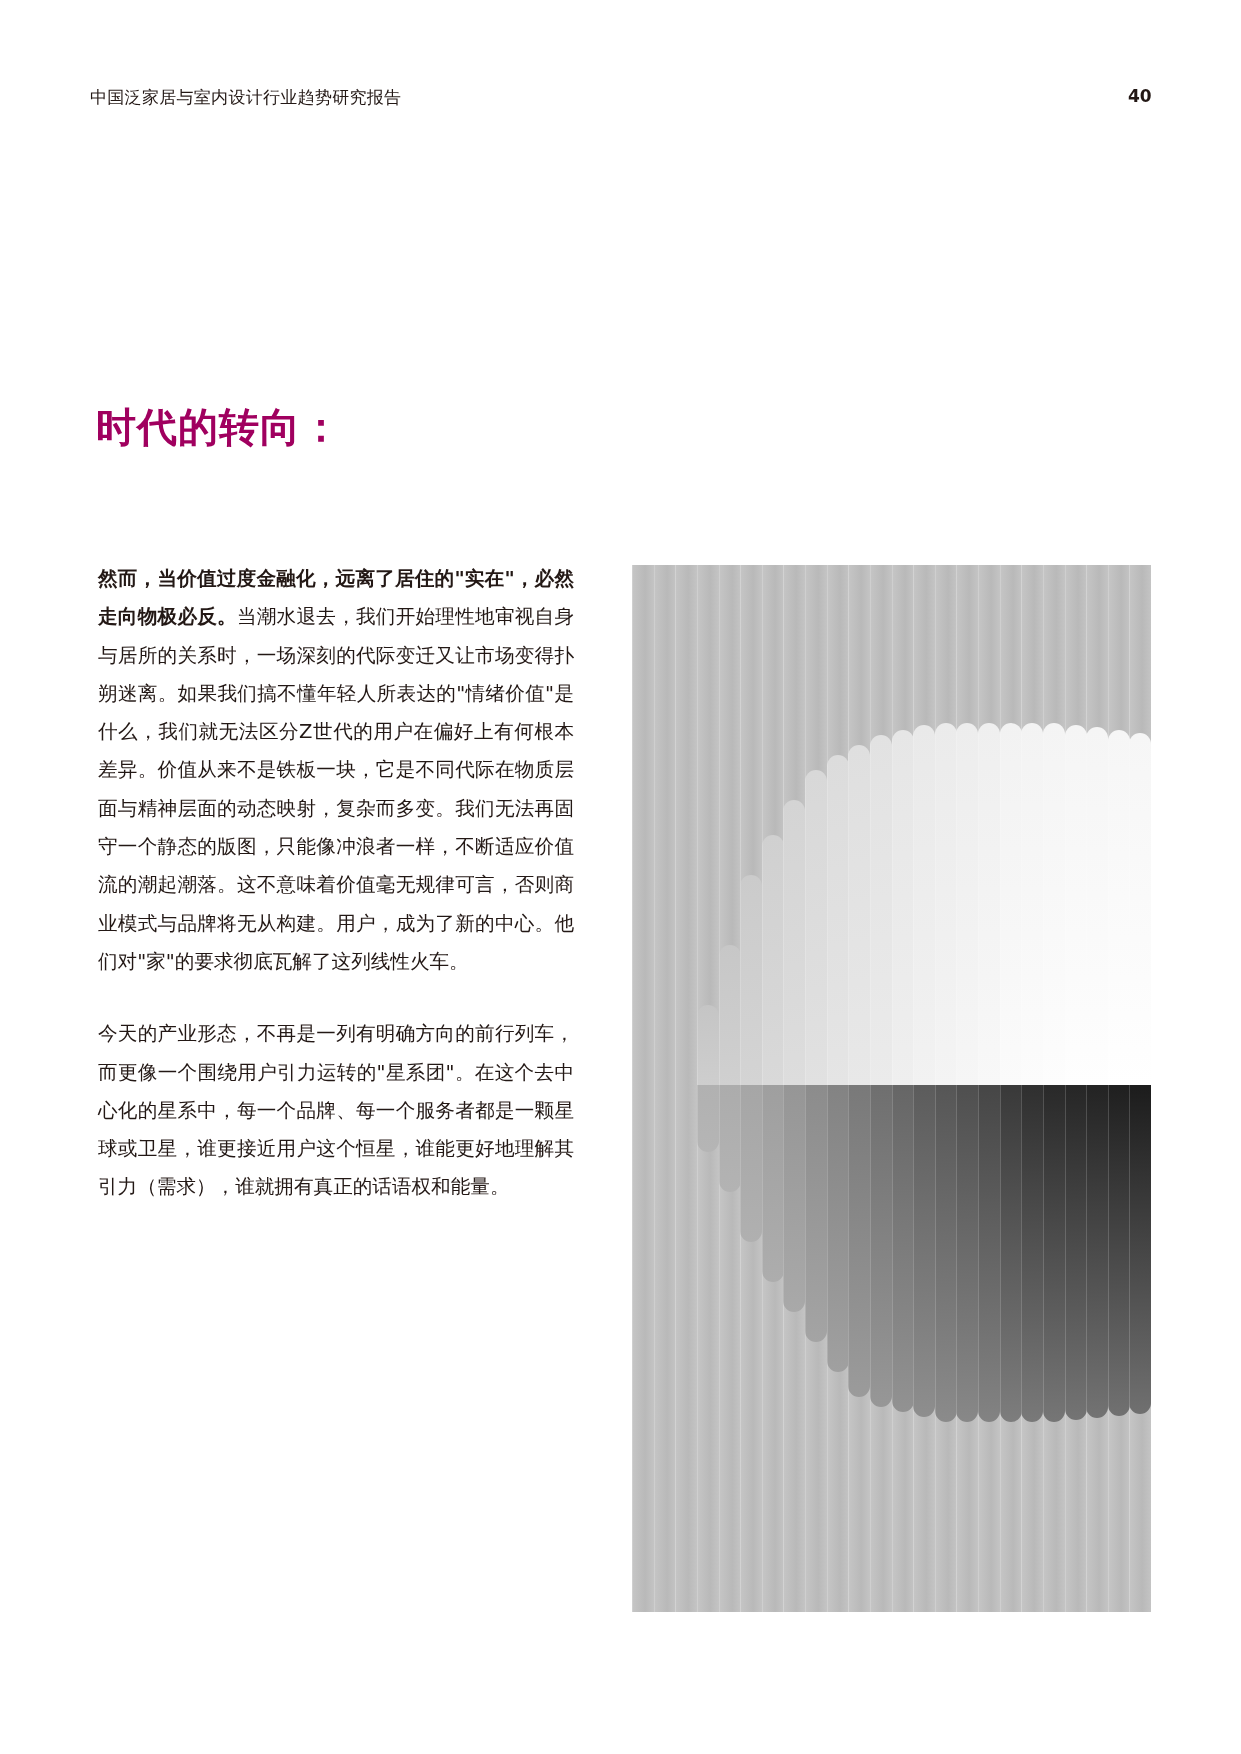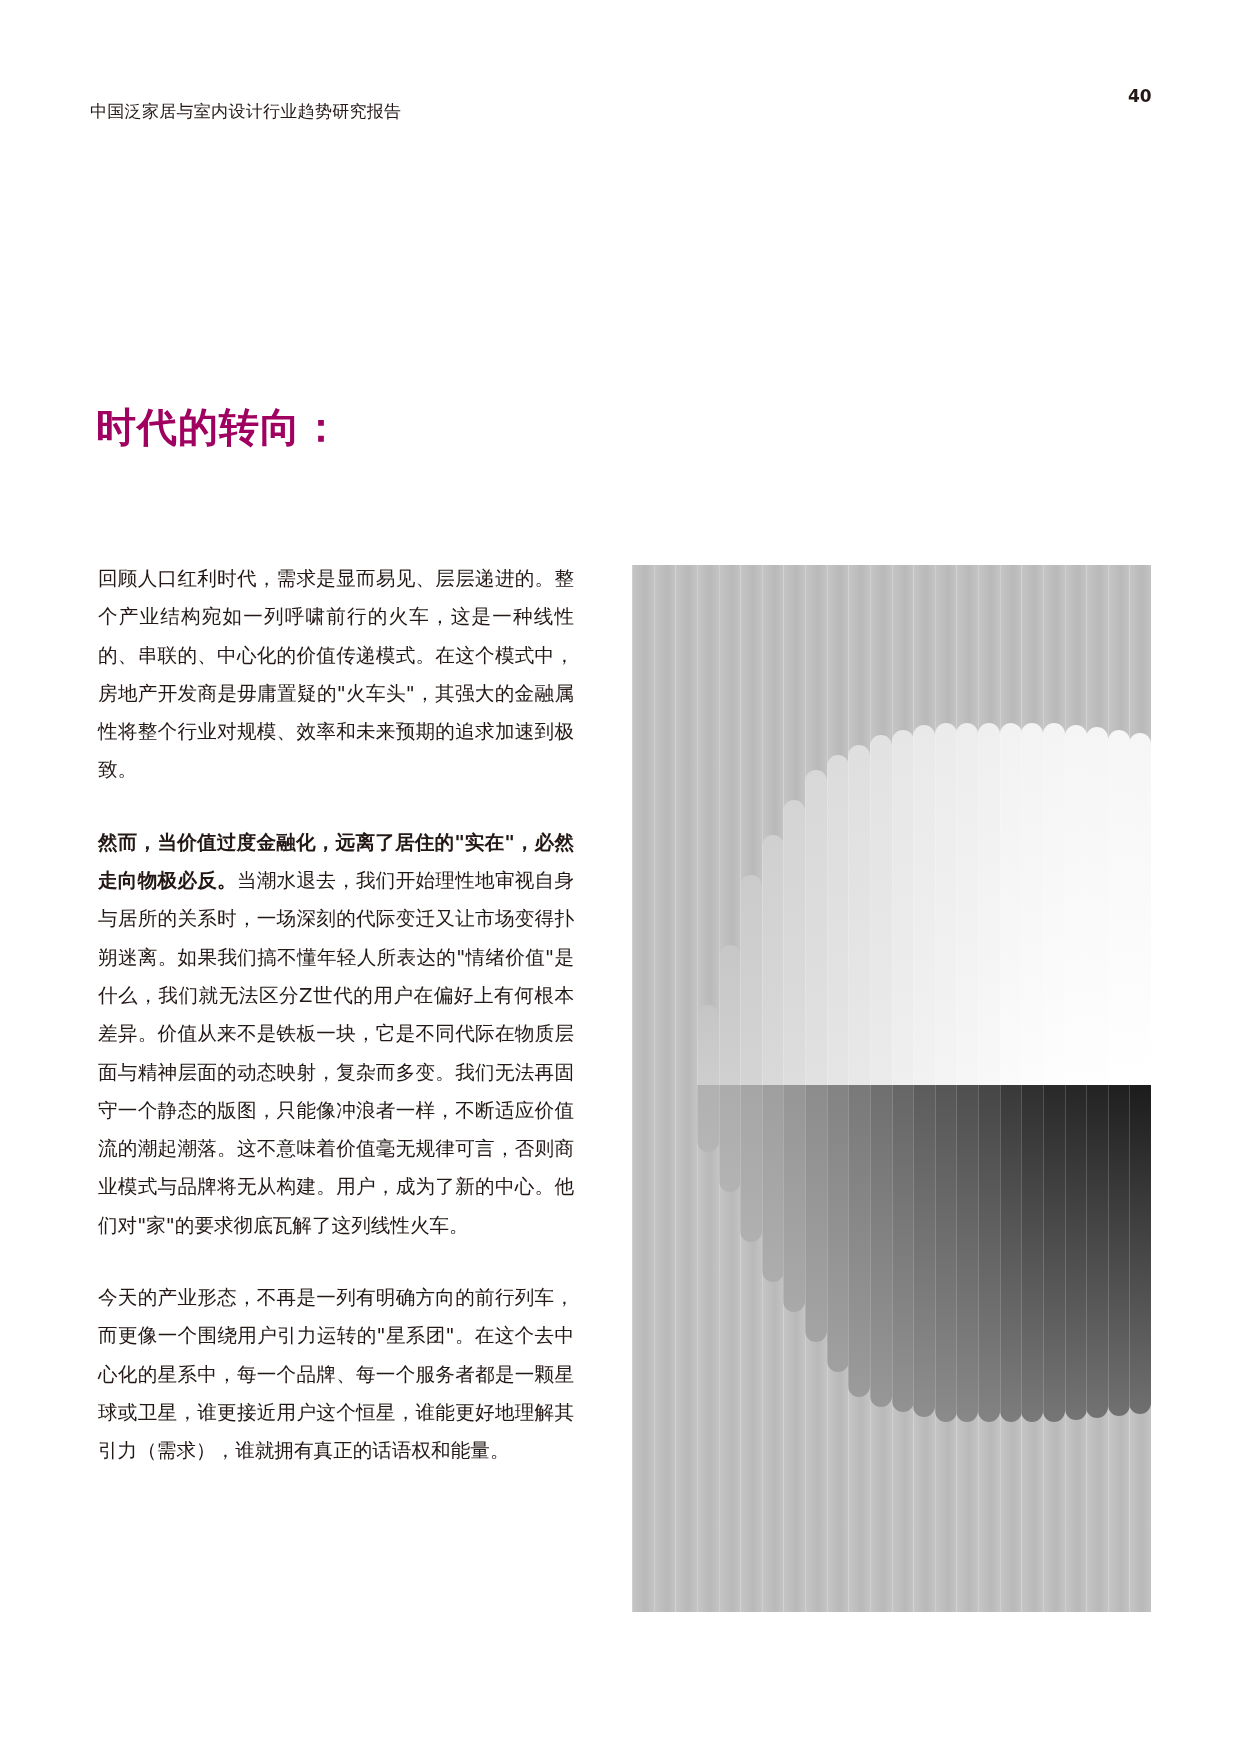--- a/index.html
+++ b/index.html
@@ -1,21 +1,21 @@
 <!DOCTYPE html>
 <html><head>
 <meta charset="utf-8">
 <style>
   html, body { margin: 0; padding: 0; }
   body {
     width: 1241px; height: 1754px; background: #ffffff; position: relative; overflow: hidden;
     font-family: "DejaVu Sans", "Liberation Sans", sans-serif; color: #231815;
   }
   .header-title {
-    position: absolute; left: 90px; top: 100px; font-size: 17px; letter-spacing: 0.3px; color: #231815;
+    position: absolute; left: 90px; top: 86px; font-size: 17px; letter-spacing: 0.3px; color: #231815;
   }
   .page-num {
     position: absolute; left: 1128px; top: 86px; font-size: 17px; font-weight: bold; color: #231815;
   }
   .title {
     position: absolute; left: 96px; top: 398px; color: #a0005f; font-weight: bold;
     font-size: 40px; line-height: 58px; letter-spacing: 1px; text-align: center;
   }
   .title div { white-space: nowrap; }
   .body-col {
@@ -46,23 +46,20 @@
 <body>
 
 <div class="header-title">中国泛家居与室内设计行业趋势研究报告</div>
 <div class="page-num">40</div>
 
 <div class="title">
   <div>时代的转向：</div>
 </div>
 
 <div class="body-col">
-  <p class="para">
-    <b></b><span>回顾人口红利时代，需求是显而易见、层层递进的。整个产业结构宛如一列呼啸前行的火车，这是一种线性的、串联的、中心化的价值传递模式。在这个模式中，房地产开发商是毋庸置疑的"火车头"，其强大的金融属性将整个行业对规模、效率和未来预期的追求加速到极致。</span>
-  </p>
   <p class="para">
     <b>然而，当价值过度金融化，远离了居住的"实在"，必然走向物极必反。</b><span>当潮水退去，我们开始理性地审视自身与居所的关系时，一场深刻的代际变迁又让市场变得扑朔迷离。如果我们搞不懂年轻人所表达的"情绪价值"是什么，我们就无法区分Z世代的用户在偏好上有何根本差异。价值从来不是铁板一块，它是不同代际在物质层面与精神层面的动态映射，复杂而多变。我们无法再固守一个静态的版图，只能像冲浪者一样，不断适应价值流的潮起潮落。这不意味着价值毫无规律可言，否则商业模式与品牌将无从构建。用户，成为了新的中心。他们对"家"的要求彻底瓦解了这列线性火车。</span>
   </p>
   <p class="para">
     <b></b><span>今天的产业形态，不再是一列有明确方向的前行列车，而更像一个围绕用户引力运转的"星系团"。在这个去中心化的星系中，每一个品牌、每一个服务者都是一颗星球或卫星，谁更接近用户这个恒星，谁能更好地理解其引力（需求），谁就拥有真正的话语权和能量。</span>
   </p>
 </div>
 
 <div class="figure" id="figure">
     <div class="stripe" style="left: 0px; width: 22px;">

